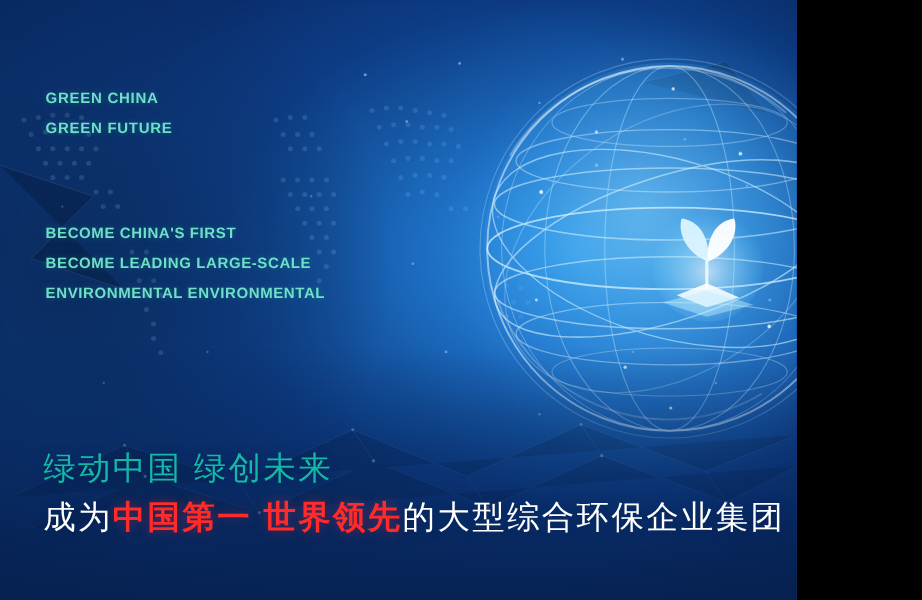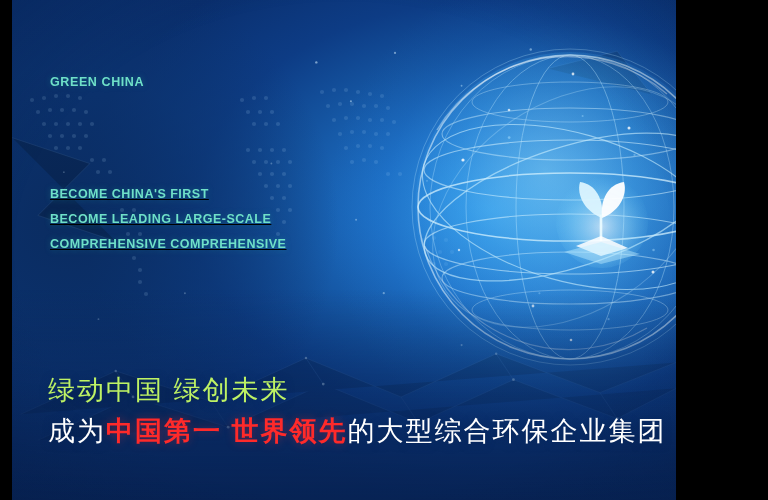--- a/index.html
+++ b/index.html
@@ -7,21 +7,20 @@
     padding: 0;
     background: #000;
   }
   #stage {
     position: relative;
     width: 664px;
     height: 500px;
     overflow: hidden;
     font-family: "Liberation Sans", sans-serif;
     background: #0b3f8c;
-    margin-left: 12px;
   }
 
   
   .bg-base {
     position: absolute;
     inset: 0;
     background:
       radial-gradient(ellipse 62% 58% at 72% 42%, #2a8fe0 0%, #1d6fc4 28%, #14539f 52%, #0d3c85 72%, #0a2f6e 100%);
   }
   .bg-left {
@@ -100,40 +99,39 @@
     position: absolute;
     left: 38px;
     top: 70px;
     letter-spacing: 0.6px;
   }
   .eng-block-2 {
     position: absolute;
     left: 38px;
     top: 182px;
     letter-spacing: 0.5px;
-    text-decoration: underline;
   }
   .eng-line {
     color: #6fe0c8;
     font-size: 12.5px;
     font-weight: bold;
     line-height: 25px;
     text-shadow: 0 0 6px rgba(40,180,160,0.35);
     white-space: nowrap;
   }
 
   
   .cn-block {
     position: absolute;
     left: 36px;
     bottom: 48px;
     width: 712px;
   }
   .cn-line1 {
-    color: #bef264;
+    color: #14b8a6;
     font-size: 27px;
     font-weight: normal;
     letter-spacing: 2px;
     line-height: 40px;
     text-shadow: 0 1px 8px rgba(4,30,80,0.65);
     white-space: nowrap;
   }
   .cn-line2 {
     font-size: 27px;
     letter-spacing: 2px;
@@ -404,26 +402,27 @@
         <path d="M22,92 L59,82 L98,94 L59,104 Z" fill="#bfeeff" opacity="0.45"></path>
       </svg>
     </div>
   </div>
 
   <div class="bg-bottom"></div>
   <div class="bg-vignette"></div>
 
   <div class="eng-block-1">
     <div class="eng-line">GREEN CHINA</div>
+    <div class="eng-line">GREEN FUTURE</div>
   </div>
 
   <div class="eng-block-2">
     <div class="eng-line">BECOME CHINA'S FIRST</div>
     <div class="eng-line">BECOME LEADING LARGE-SCALE</div>
-    <div class="eng-line">COMPREHENSIVE COMPREHENSIVE</div>
+    <div class="eng-line">ENVIRONMENTAL ENVIRONMENTAL</div>
   </div>
 
   <div class="cn-block">
     <div class="cn-line1">绿动中国 绿创未来</div>
     <div class="cn-line2"><span class="plain">成为</span><span class="hl">中国第一 世界领先</span><span class="plain">的大型综合环保企业集团</span></div>
   </div>
 
 </div>
 
 </body></html>

